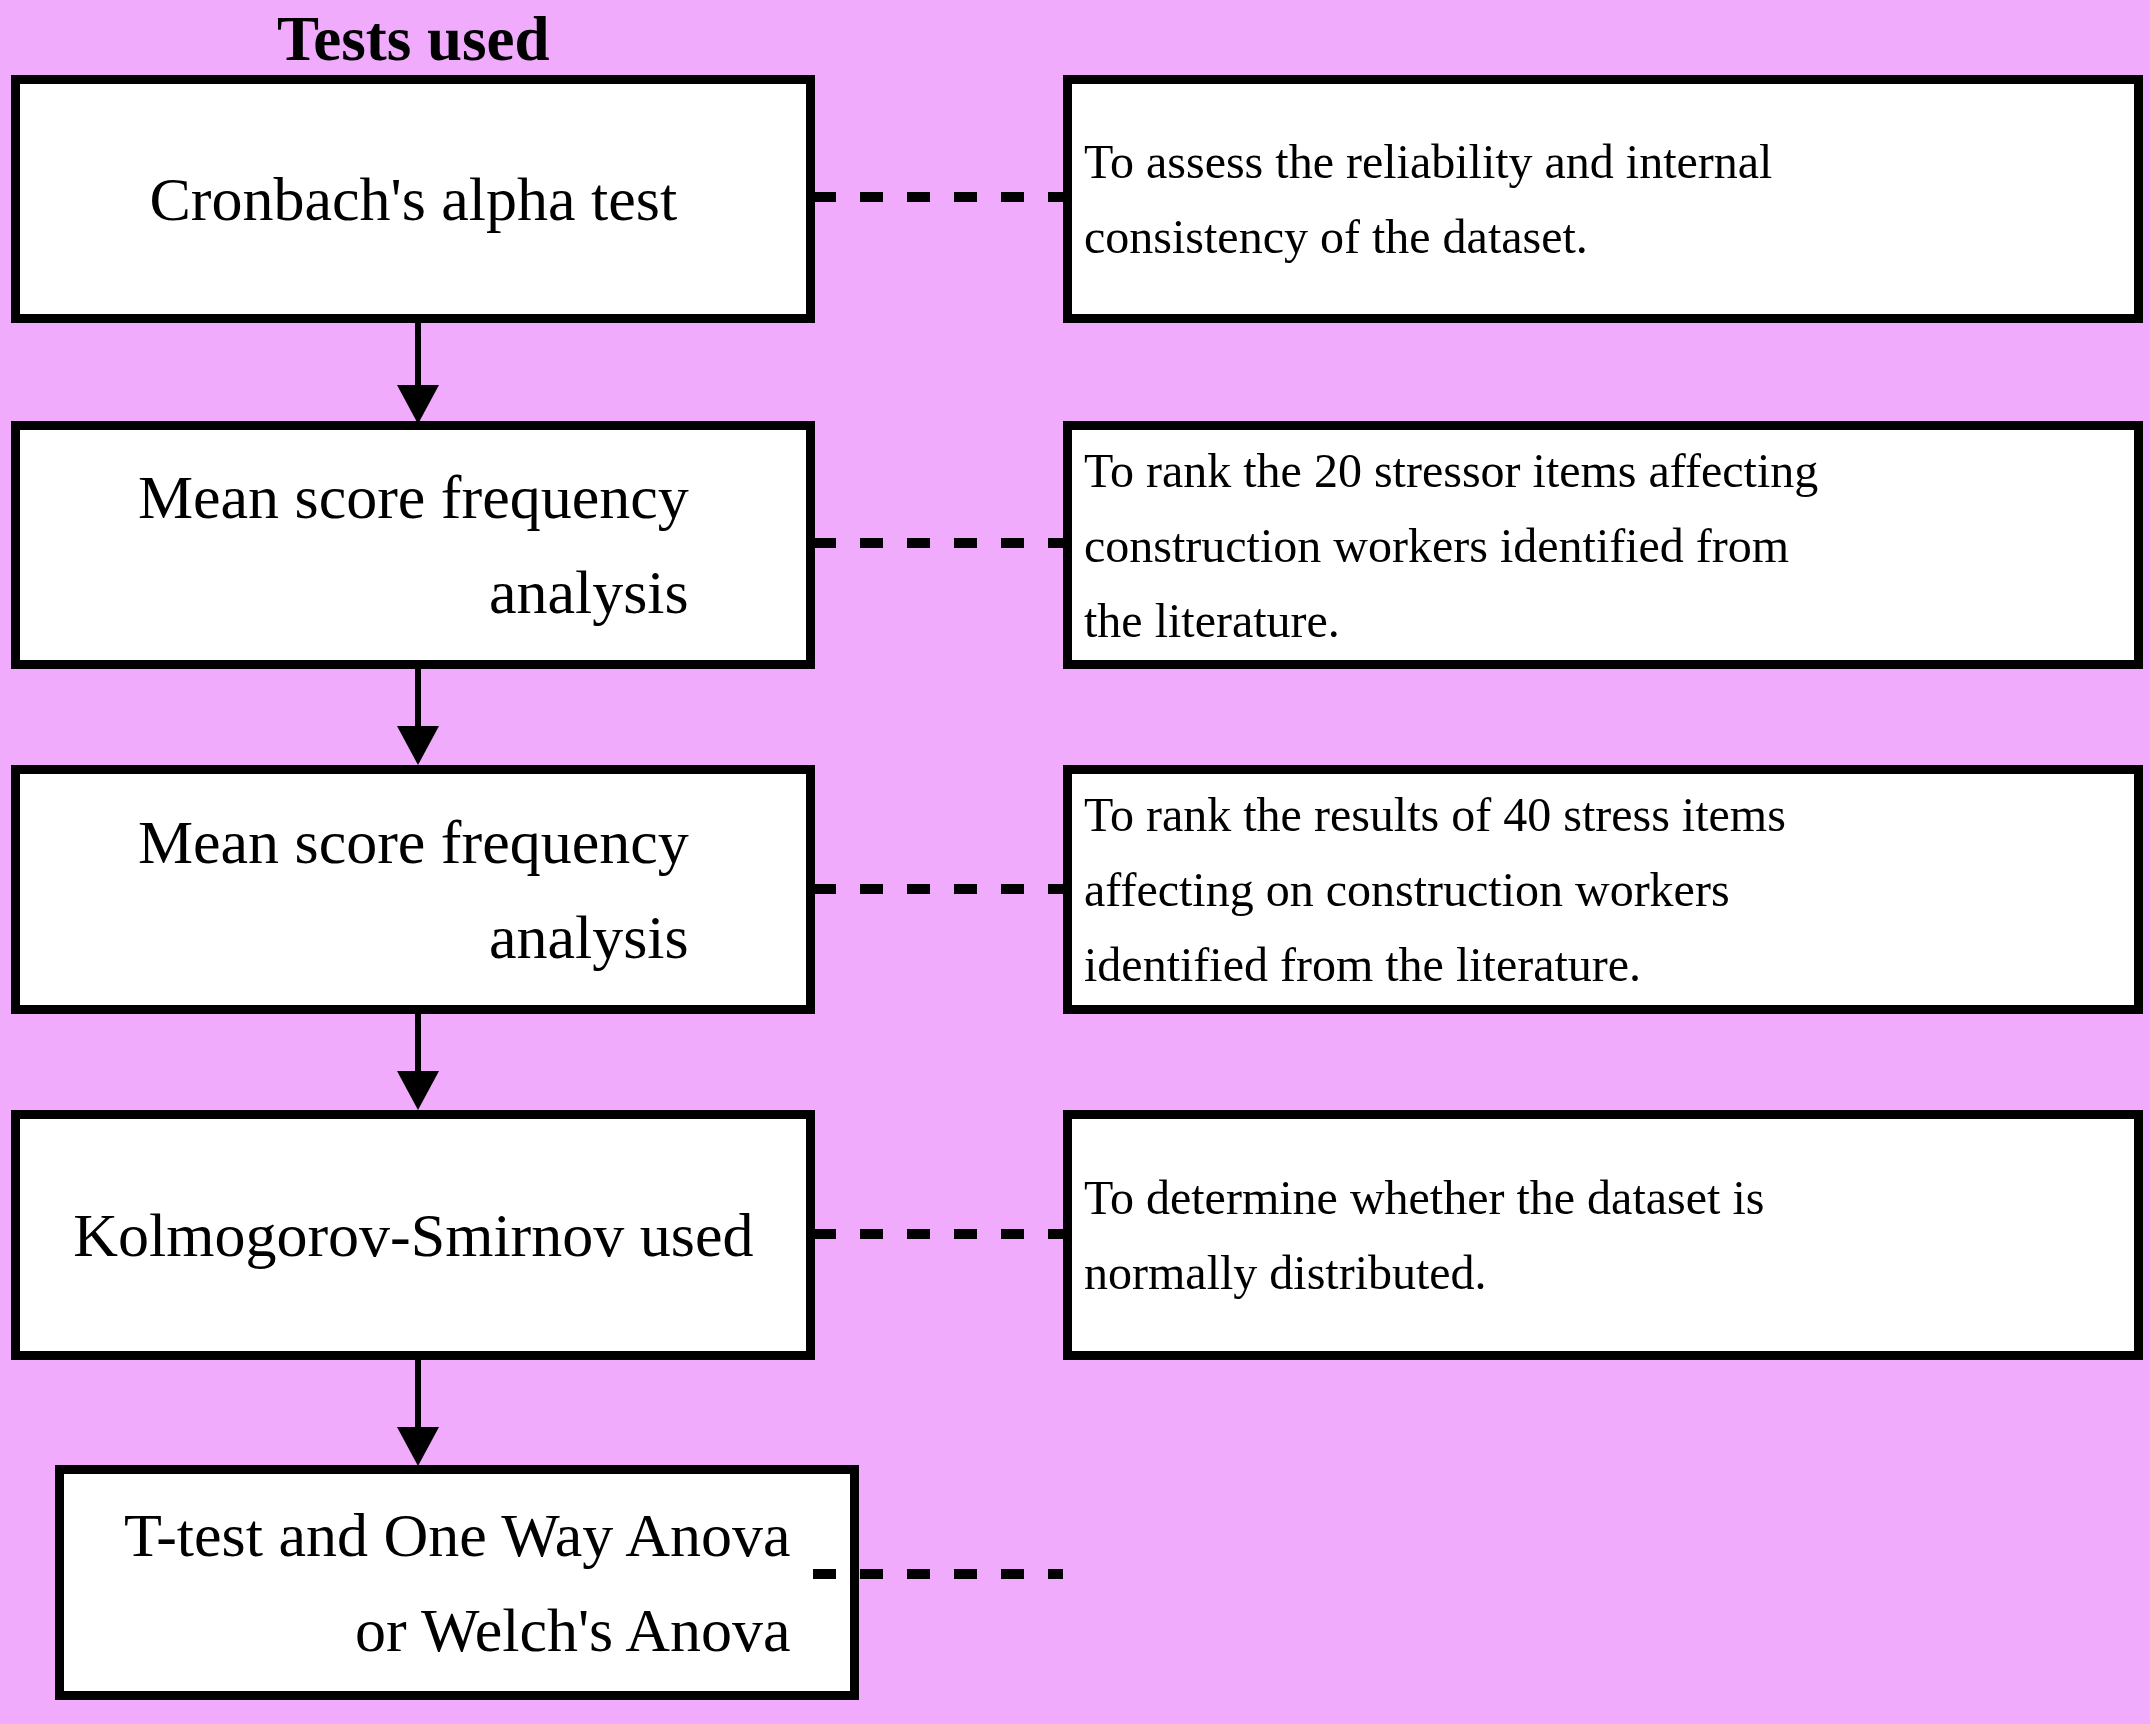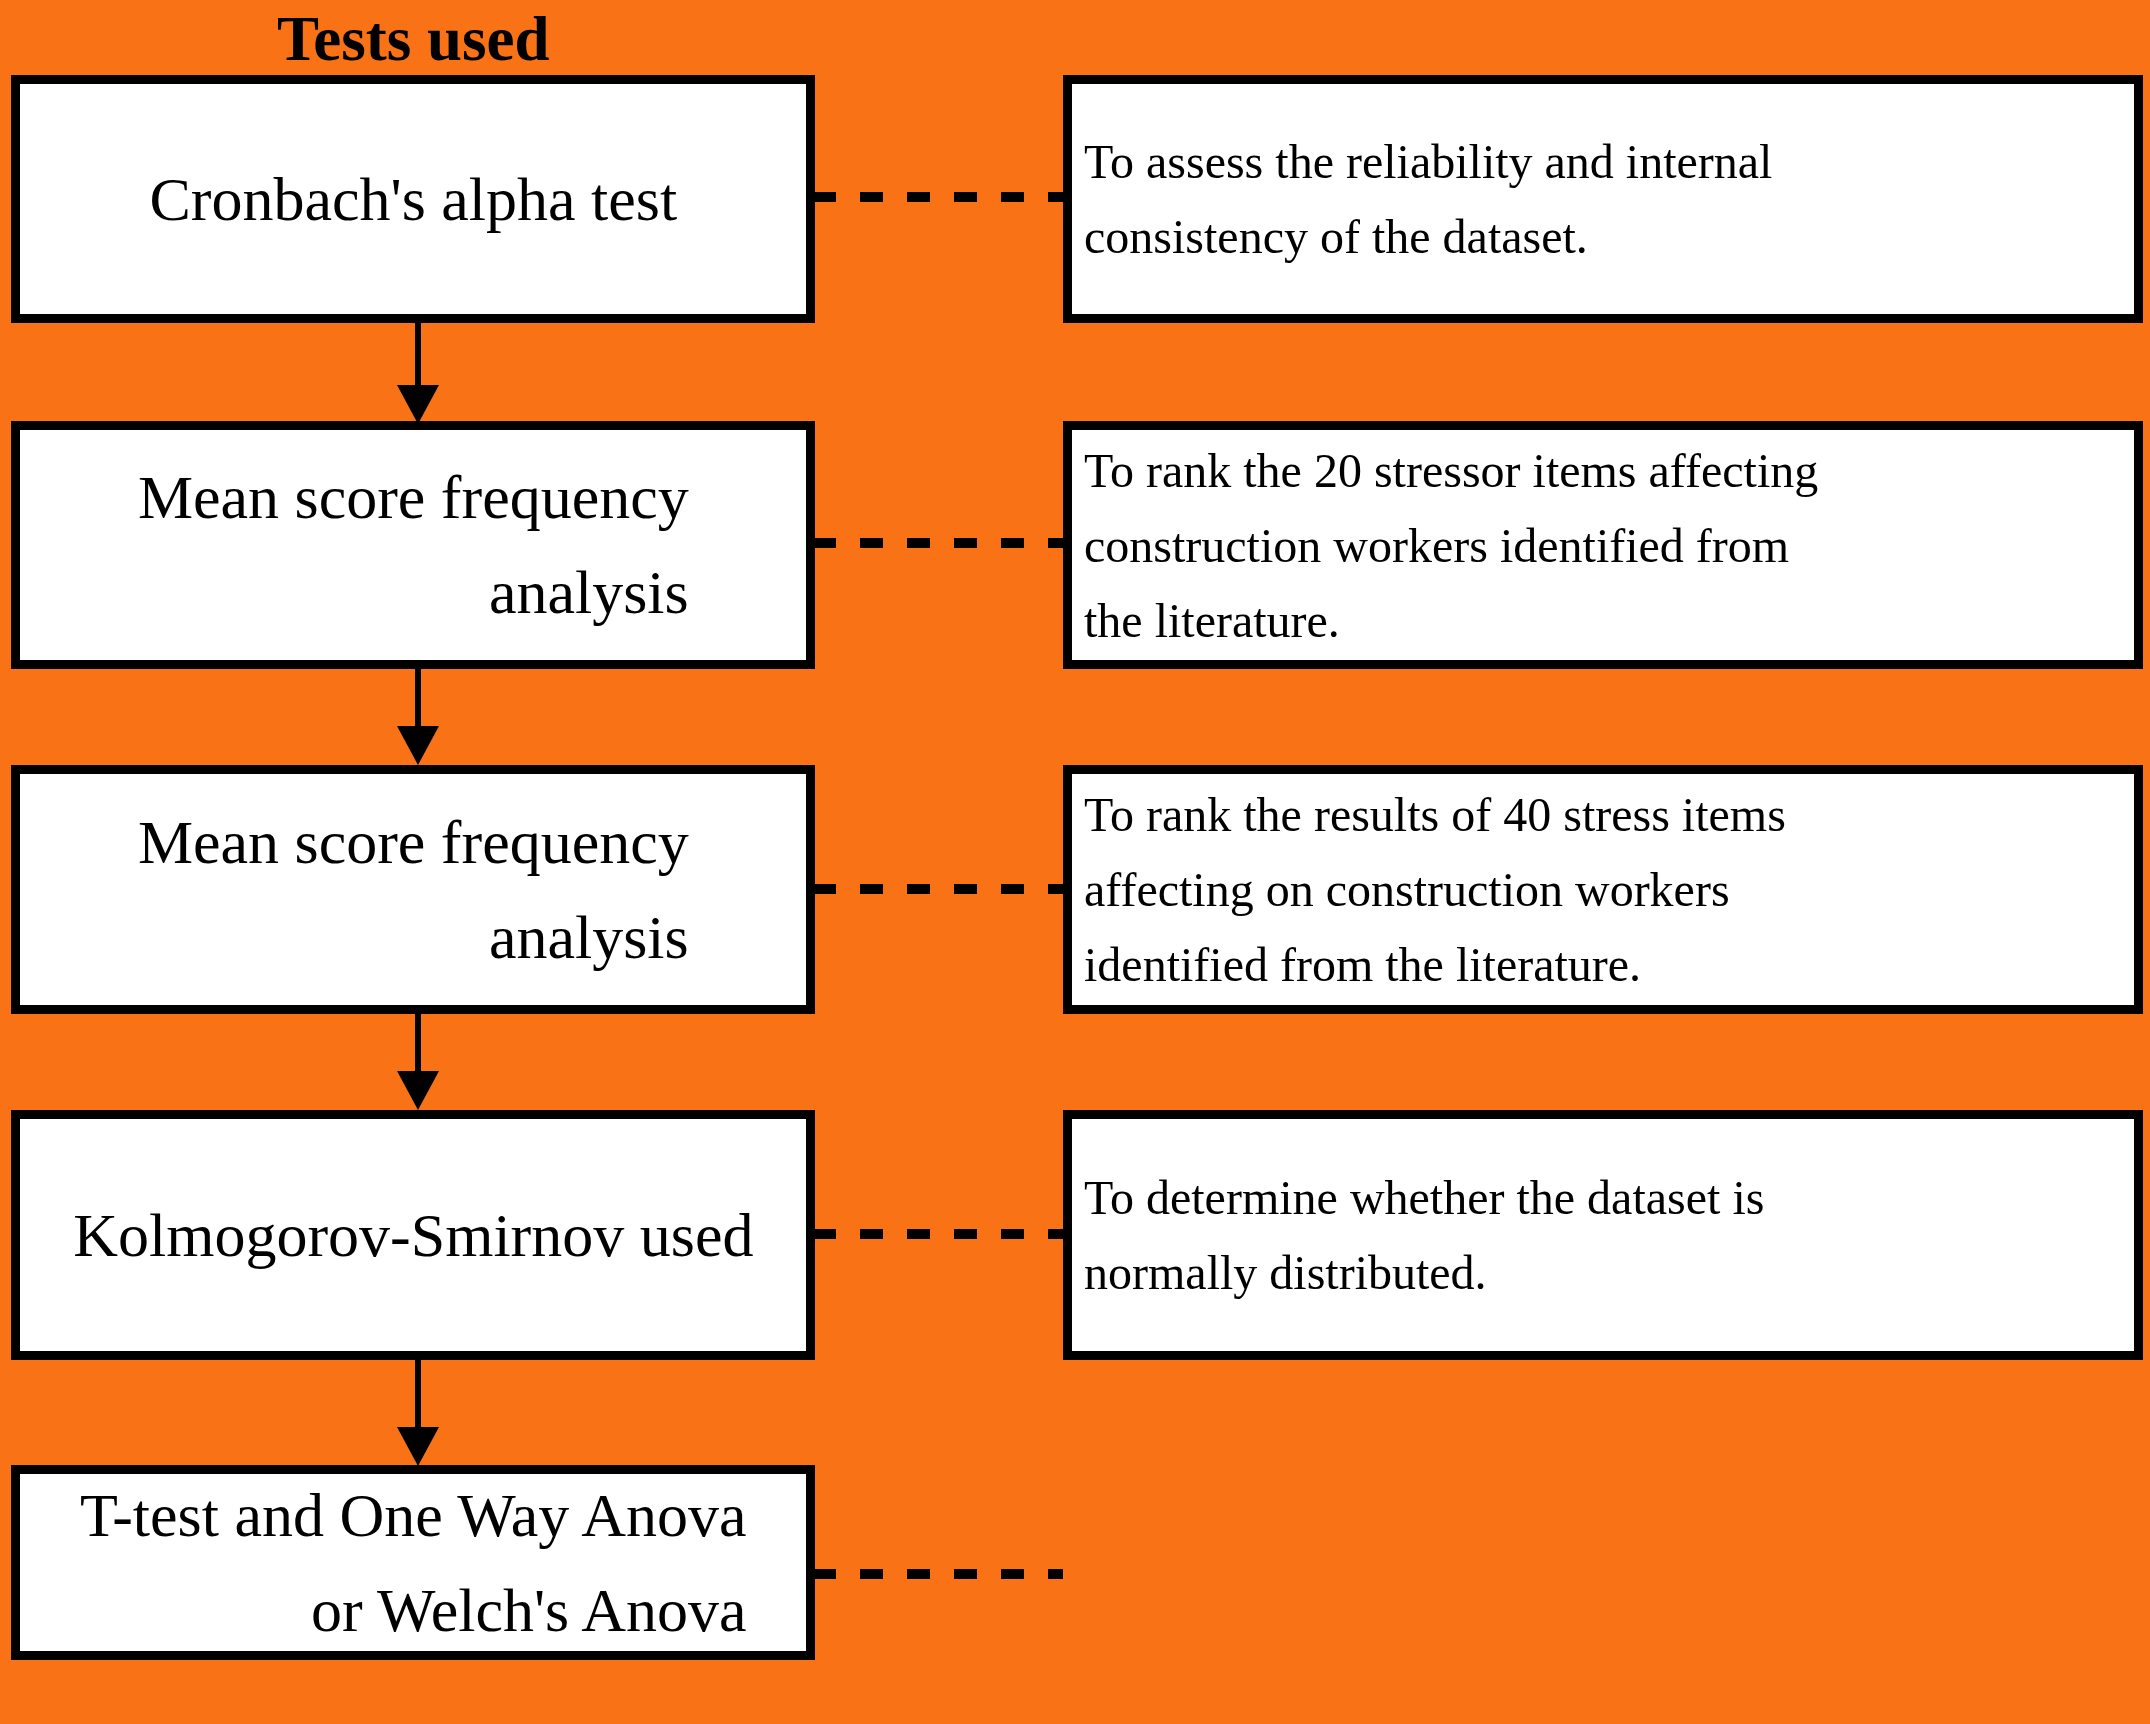--- a/index.html
+++ b/index.html
@@ -1,21 +1,21 @@
 <!DOCTYPE html>
 <html style="font-size:12px"><head>
 <meta charset="utf-8">
 <title>Diagram</title>
 <style>
   html,body{margin:0;padding:0;background:#ffffff;}
   .canvas{
     position:relative;
     width:2151px;
     height:1725px;
-    background:#f97316;
+    background:#f0abfc;
     color:#000;
     font-family:"Liberation Serif","DejaVu Serif",serif;
     overflow:hidden;
   }
   .col-title{
     position:absolute;
     top:4.5px;
     height:69px;
     line-height:69px;
     font-size:63px;
@@ -51,21 +51,21 @@
     line-height:75px;
     text-align:left;
     padding:0 18px 0 12px;
   }
 
   
   .r1{top:75px;height:248px;}
   .r2{top:421px;height:248px;}
   .r3{top:765px;height:249px;}
   .r4{top:1110px;height:250px;}
-  .r5{top:1465px;height:195px;}
+  .r5{top:1465px;height:235px;margin-left:44px;}
 
   .connector{
     position:absolute;
     left:813px;
     width:250px;
     height:9.8px;
     background:repeating-linear-gradient(90deg,#000 0 22.5px,transparent 22.5px 47px);
   }
   .c1{top:192px;}
   .c2{top:538px;}

